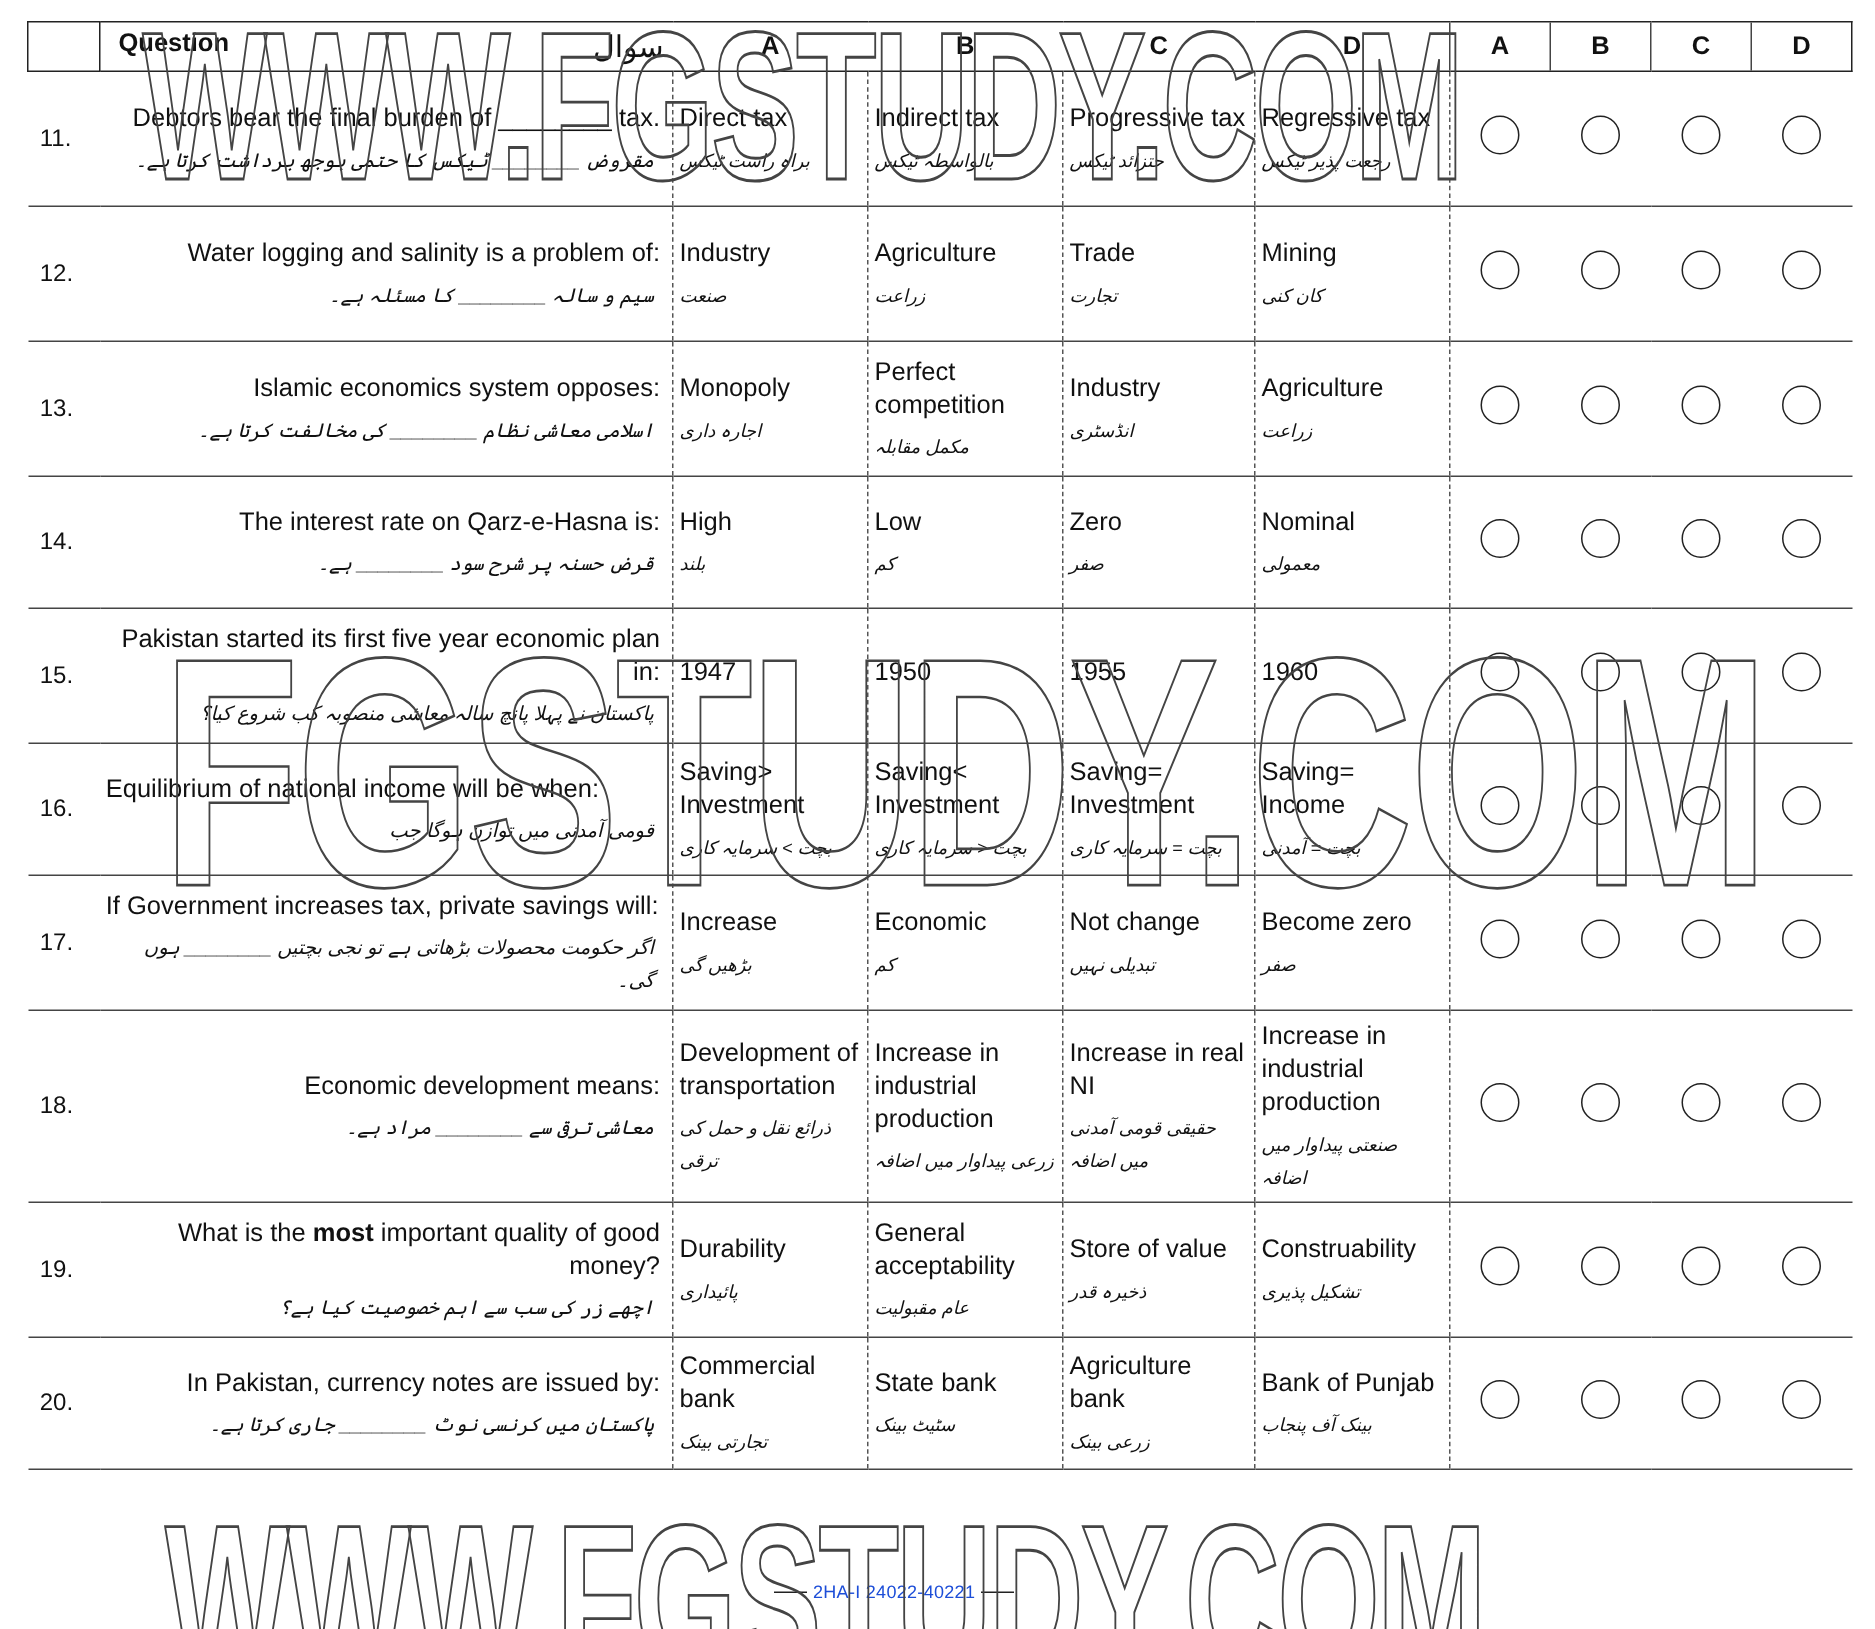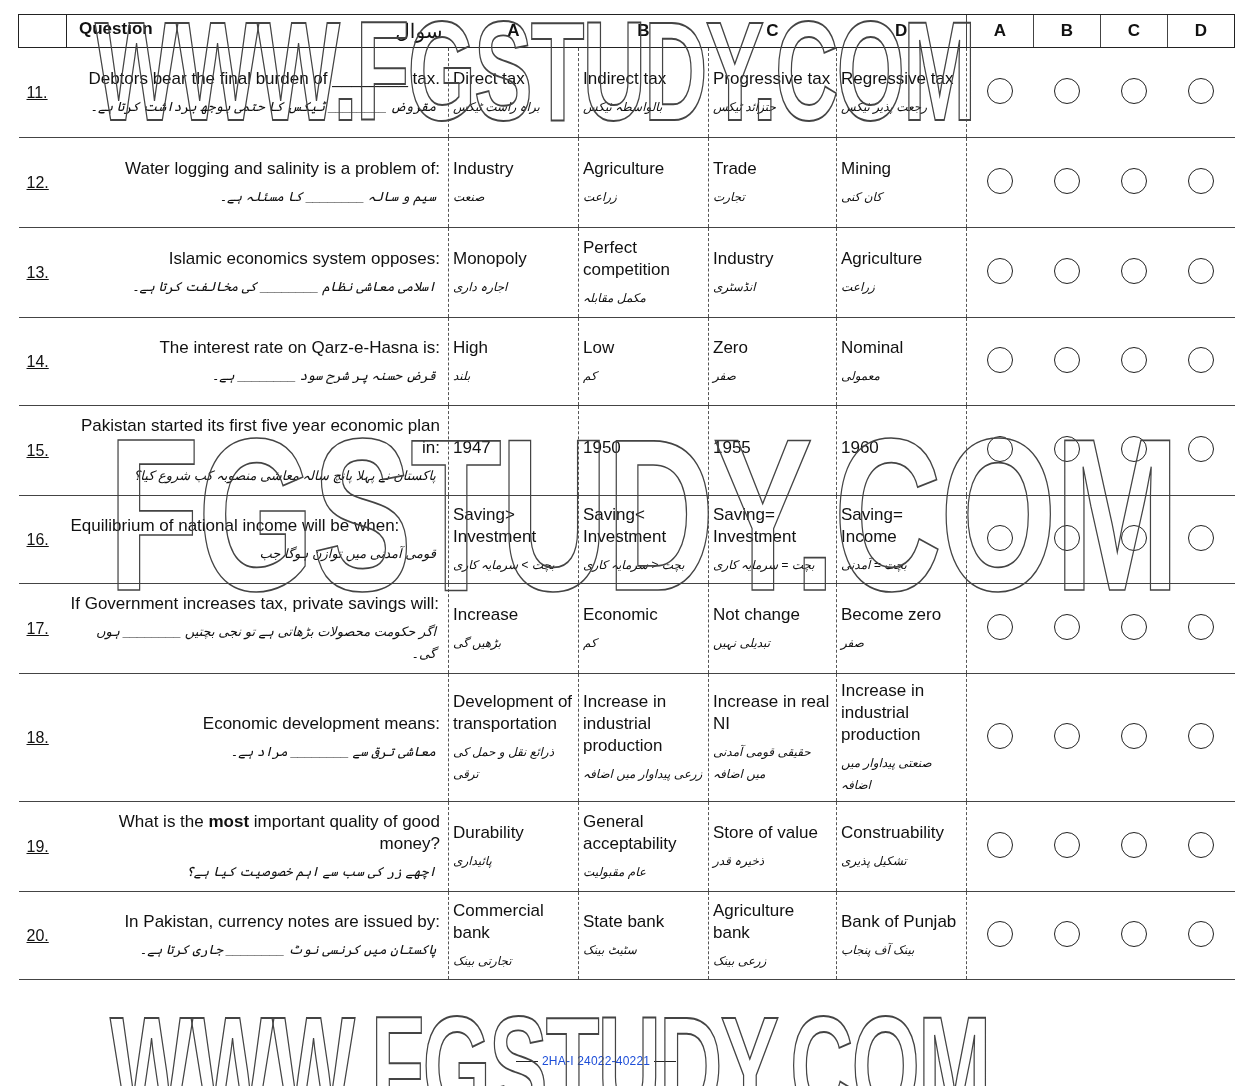--- a/index.html
+++ b/index.html
@@ -9,21 +9,21 @@
   table.mcq { border-collapse:collapse; width:1216px; table-layout:fixed; }
   table.mcq td, table.mcq th { padding:0; vertical-align:middle; }
   .hdr th { height:32px; border-top:1.5px solid #222; border-bottom:1.5px solid #222;
             font-weight:bold; font-size:17px; }
   .hdr th.c-num { border-left:1.5px solid #222; border-right:1.5px solid #222; }
   .hdr th.bub { border-left:1px solid #444; }
   .hdr th.bub:last-child { border-right:1.5px solid #222; }
   .hdr .qh { display:flex; justify-content:space-between; padding:0 6px 0 12px; align-items:flex-start;gap:40px; }
   .hdr .qh .ur { font-weight:normal; font-size:20px; direction:rtl; }
   tr.row td { border-bottom:1.5px solid #444; }
-  td.num { font-size:16px; text-align:left; padding-left:8px !important; vertical-align:middle;text-decoration:underline; }
+  td.num { font-size:16px; text-align:left; padding-left:8px !important; vertical-align:middle; }
   td.q { padding:4px 8px 4px 4px !important; font-size:17px; line-height:22px; }
   td.q .en { text-align:right; }
   td.q .en.just { text-align:justify; text-align-last:left; }
   td.q .ur { direction:rtl; text-align:right; font-size:13px; font-style:italic; margin-top:6px; padding-right:4px; }
   td.opt { border-left:1.5px dashed #555; padding:2px 4px !important; font-size:17px; line-height:22px; }
   td.opt .ur { direction:rtl; text-align:left; unicode-bidi:plaintext; font-size:12px; font-style:italic; margin-top:6px; }
   td.opt.last { border-right:1.5px dashed #555; }
   td.bubble-cell { text-align:center; }
   .bubble { display:inline-block; width:26px; height:26px; border:1.8px solid #222; border-radius:50%; box-sizing:border-box; }
   .code { position:absolute; left:512px; top:1054px; font-size:12px; color:#1d4ed8; letter-spacing:0.2px; }

